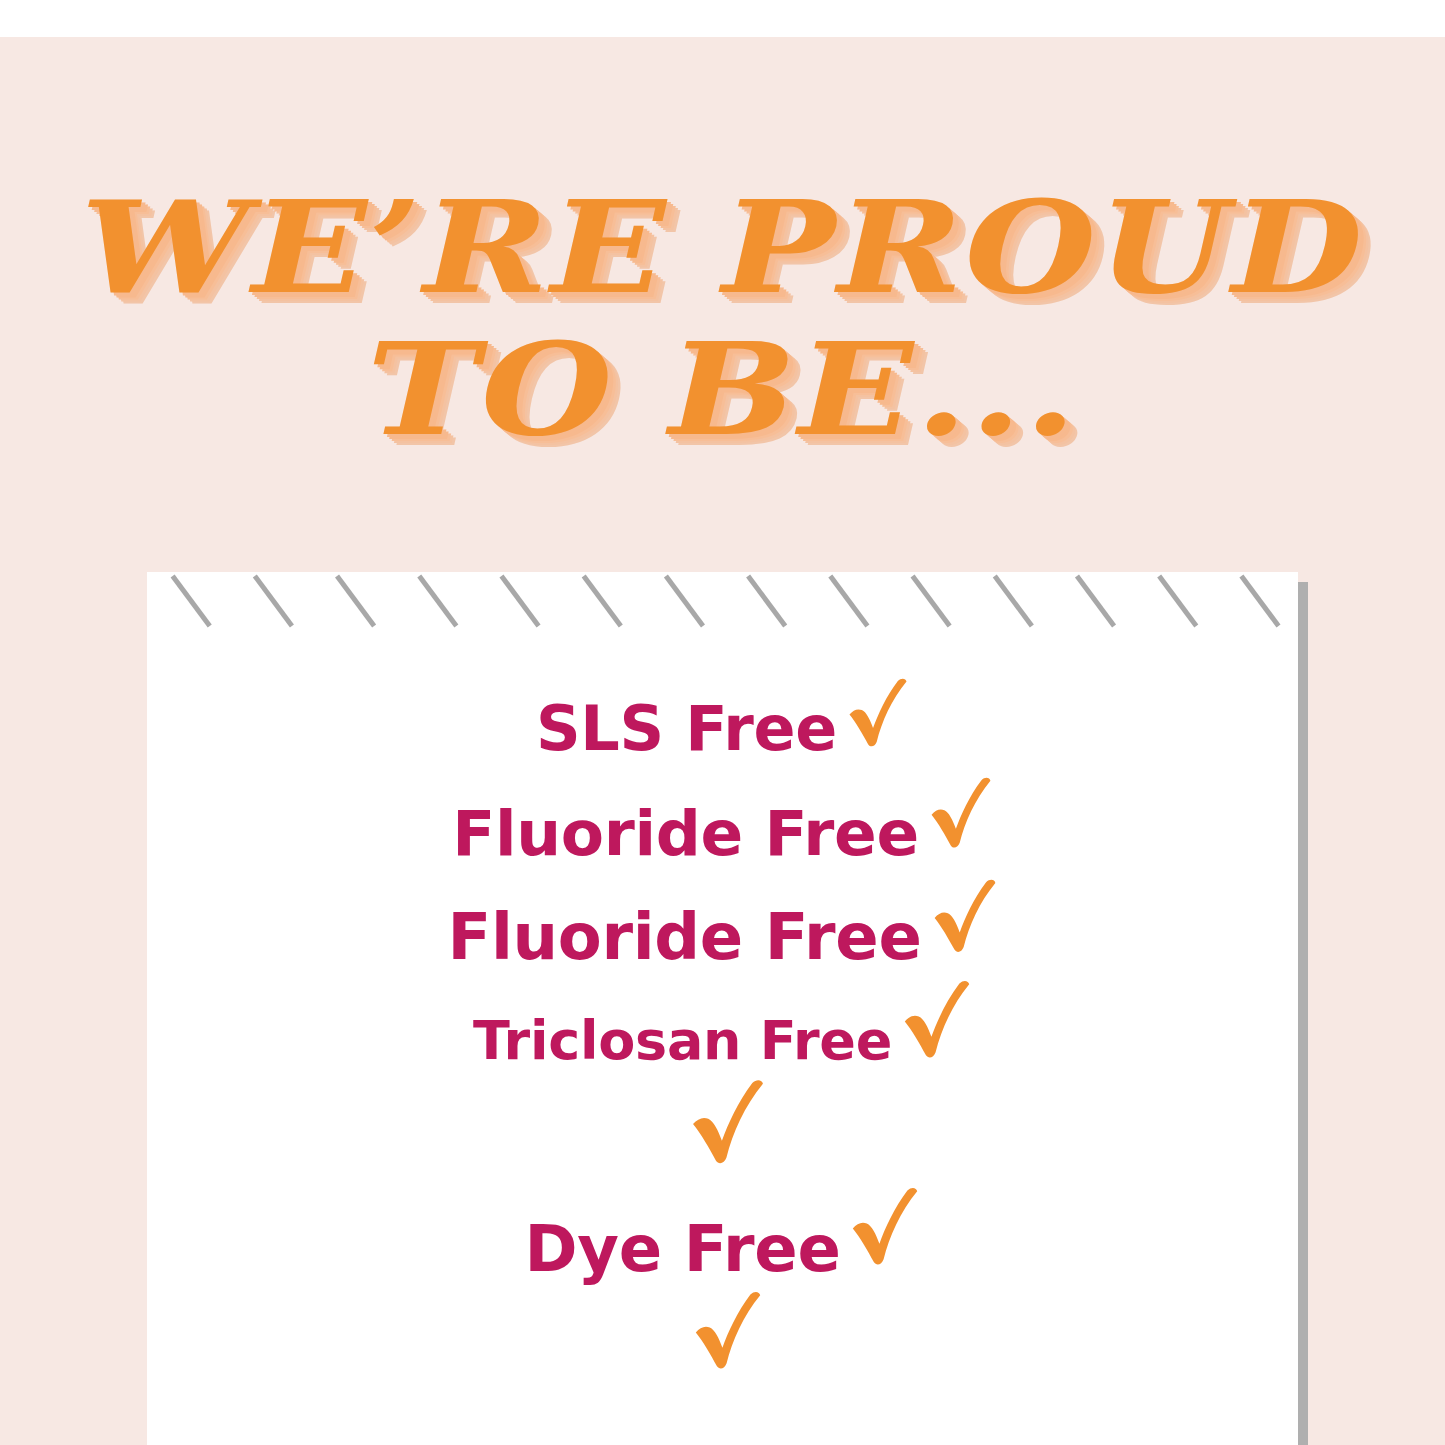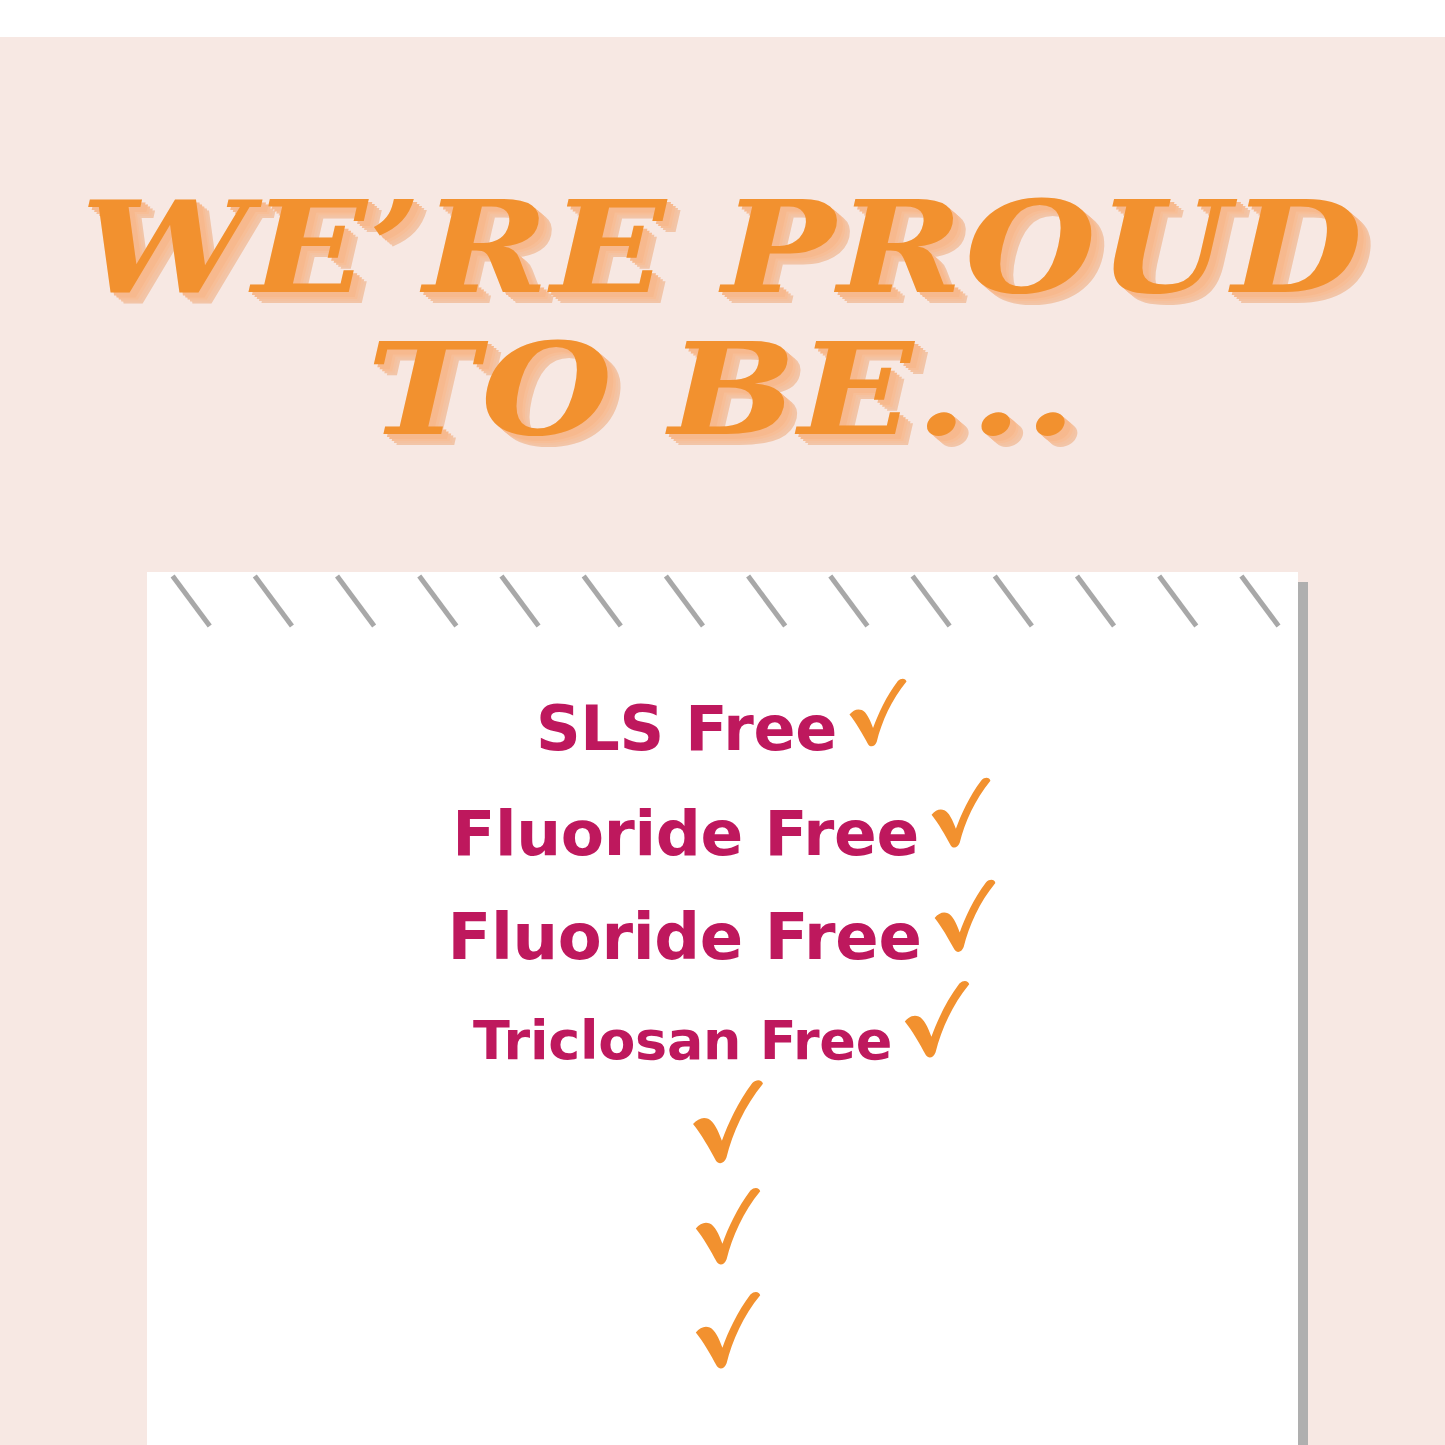--- a/index.html
+++ b/index.html
@@ -220,20 +220,21 @@
 
     <div class="benefit-row r4">
       <span class="check-icon">
         <svg viewBox="0 0 100 120" preserveAspectRatio="xMidYMid meet">
           <path d="M4 62 C10 55 17 52 24 55 C31 58 37 70 42 84 C50 62 63 33 82 8 C88 2 95 4 96 9 C72 38 56 74 48 106 C45 114 38 116 34 110 C26 95 14 74 4 62 Z" fill="#F2912F"></path>
         </svg>
       </span>
     </div>
 
     <div class="benefit-row r5">
+      <span class="benefit-label">Dye Free</span>
       <span class="check-icon">
         <svg viewBox="0 0 100 120" preserveAspectRatio="xMidYMid meet">
           <path d="M4 62 C10 55 17 52 24 55 C31 58 37 70 42 84 C50 62 63 33 82 8 C88 2 95 4 96 9 C72 38 56 74 48 106 C45 114 38 116 34 110 C26 95 14 74 4 62 Z" fill="#F2912F"></path>
         </svg>
       </span>
     </div>
 
     <div class="benefit-row r6">
       <span class="check-icon">
         <svg viewBox="0 0 100 120" preserveAspectRatio="xMidYMid meet">

